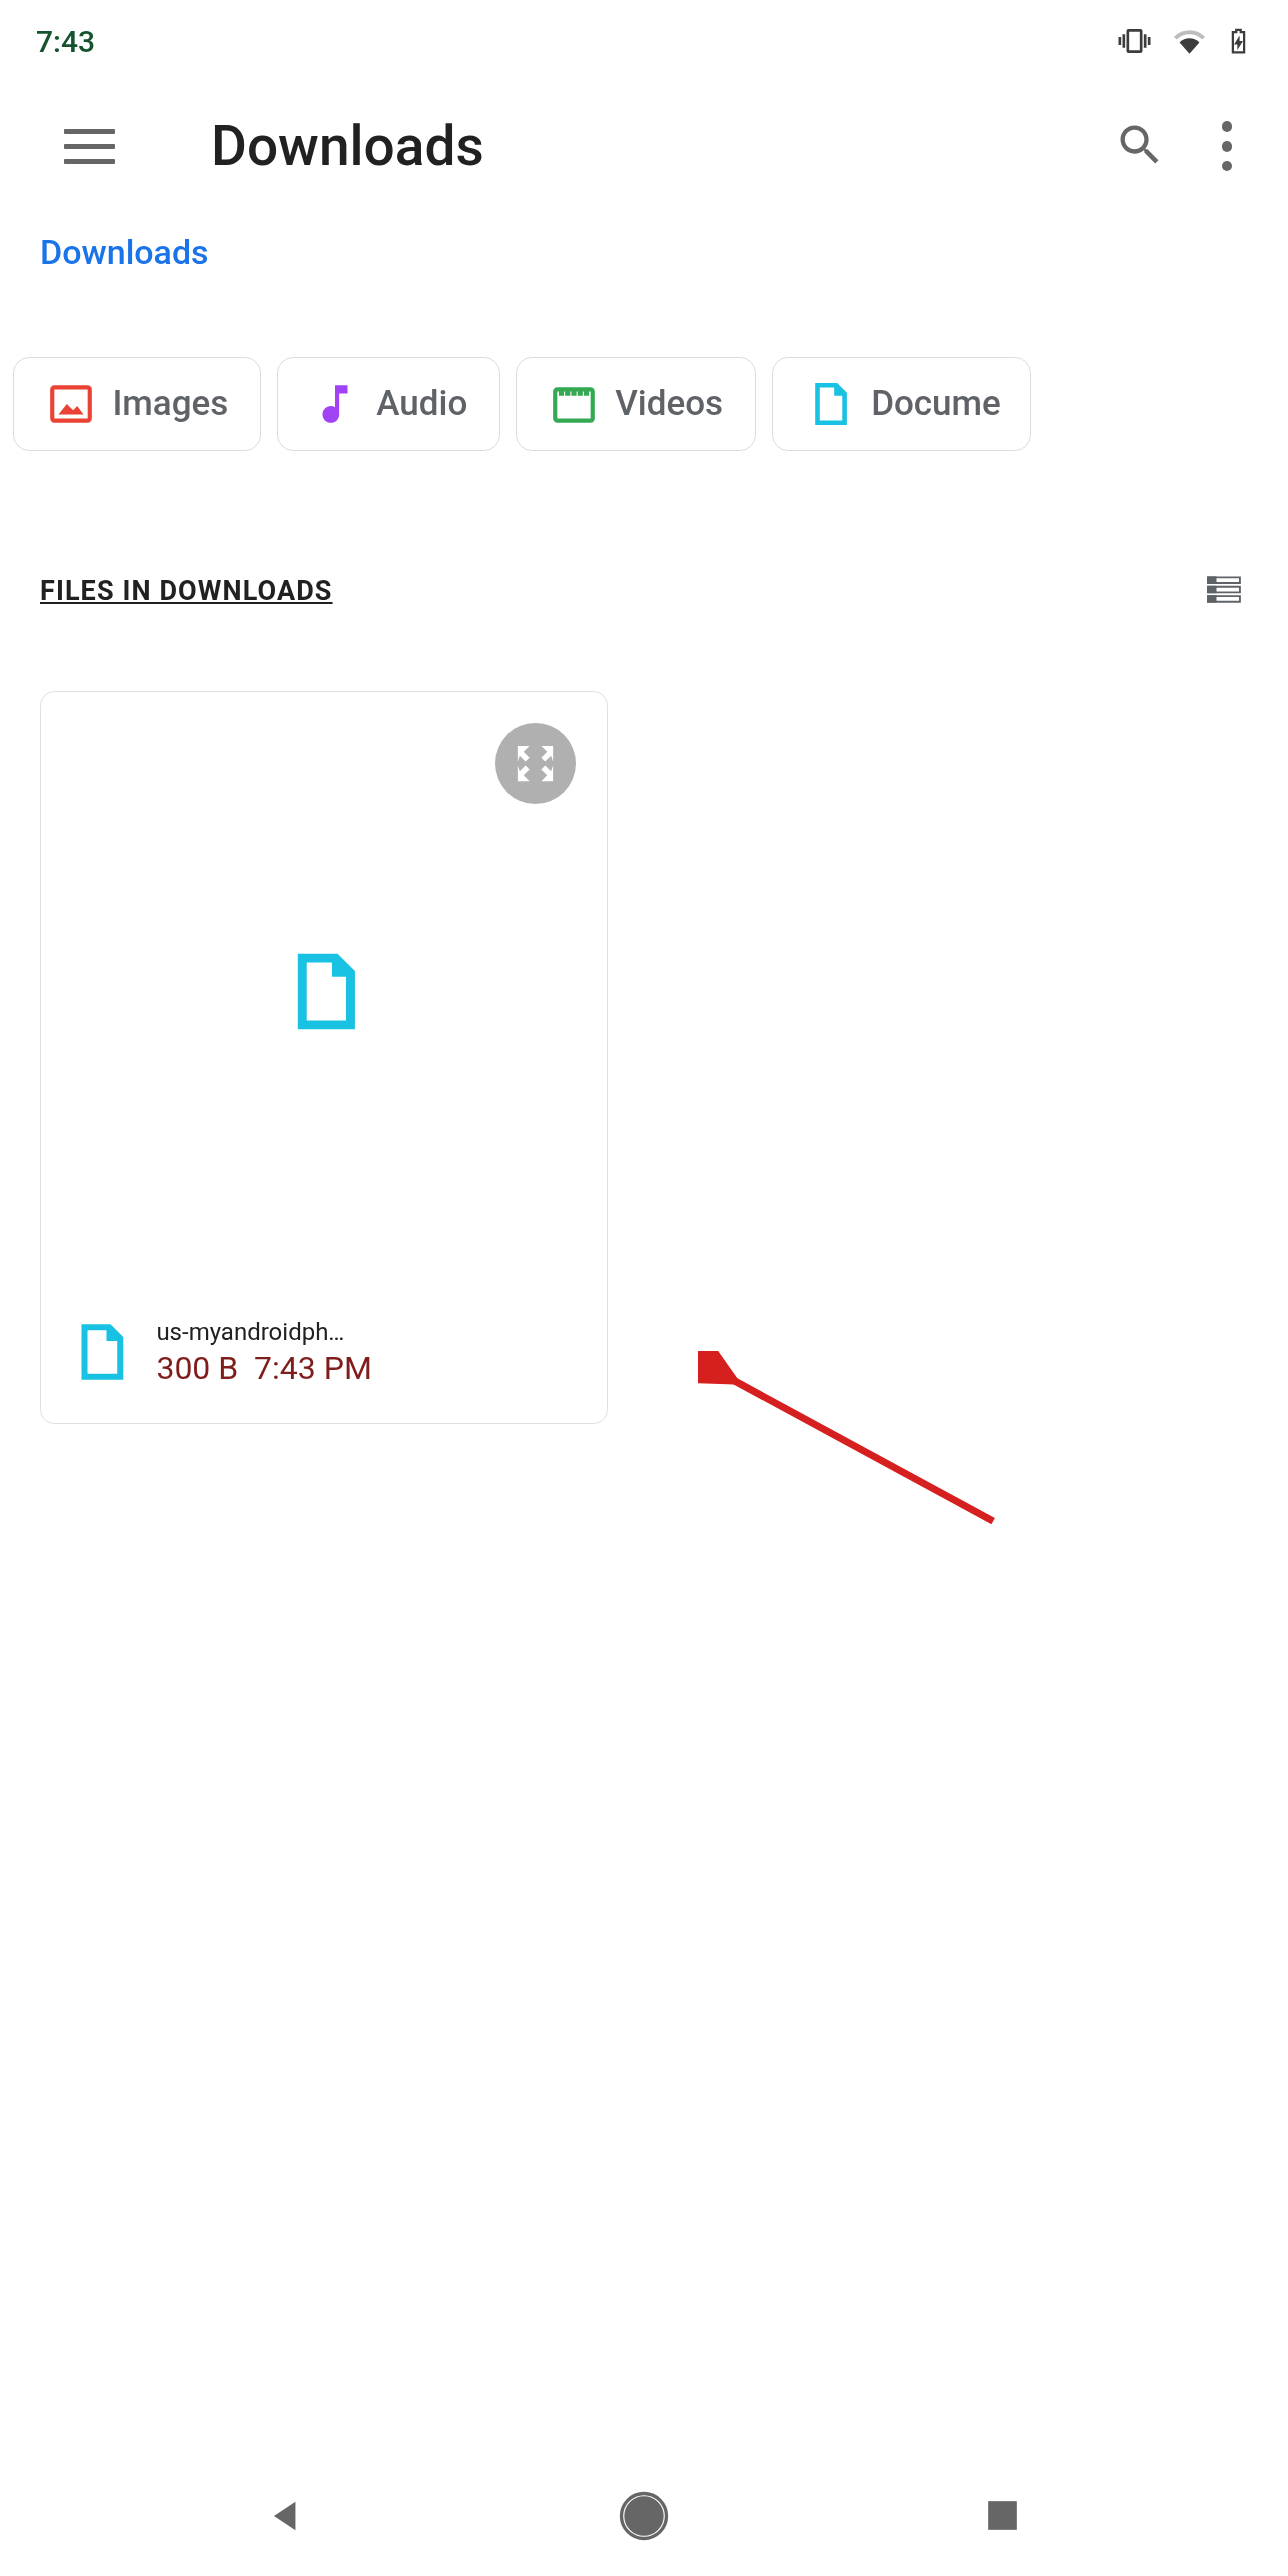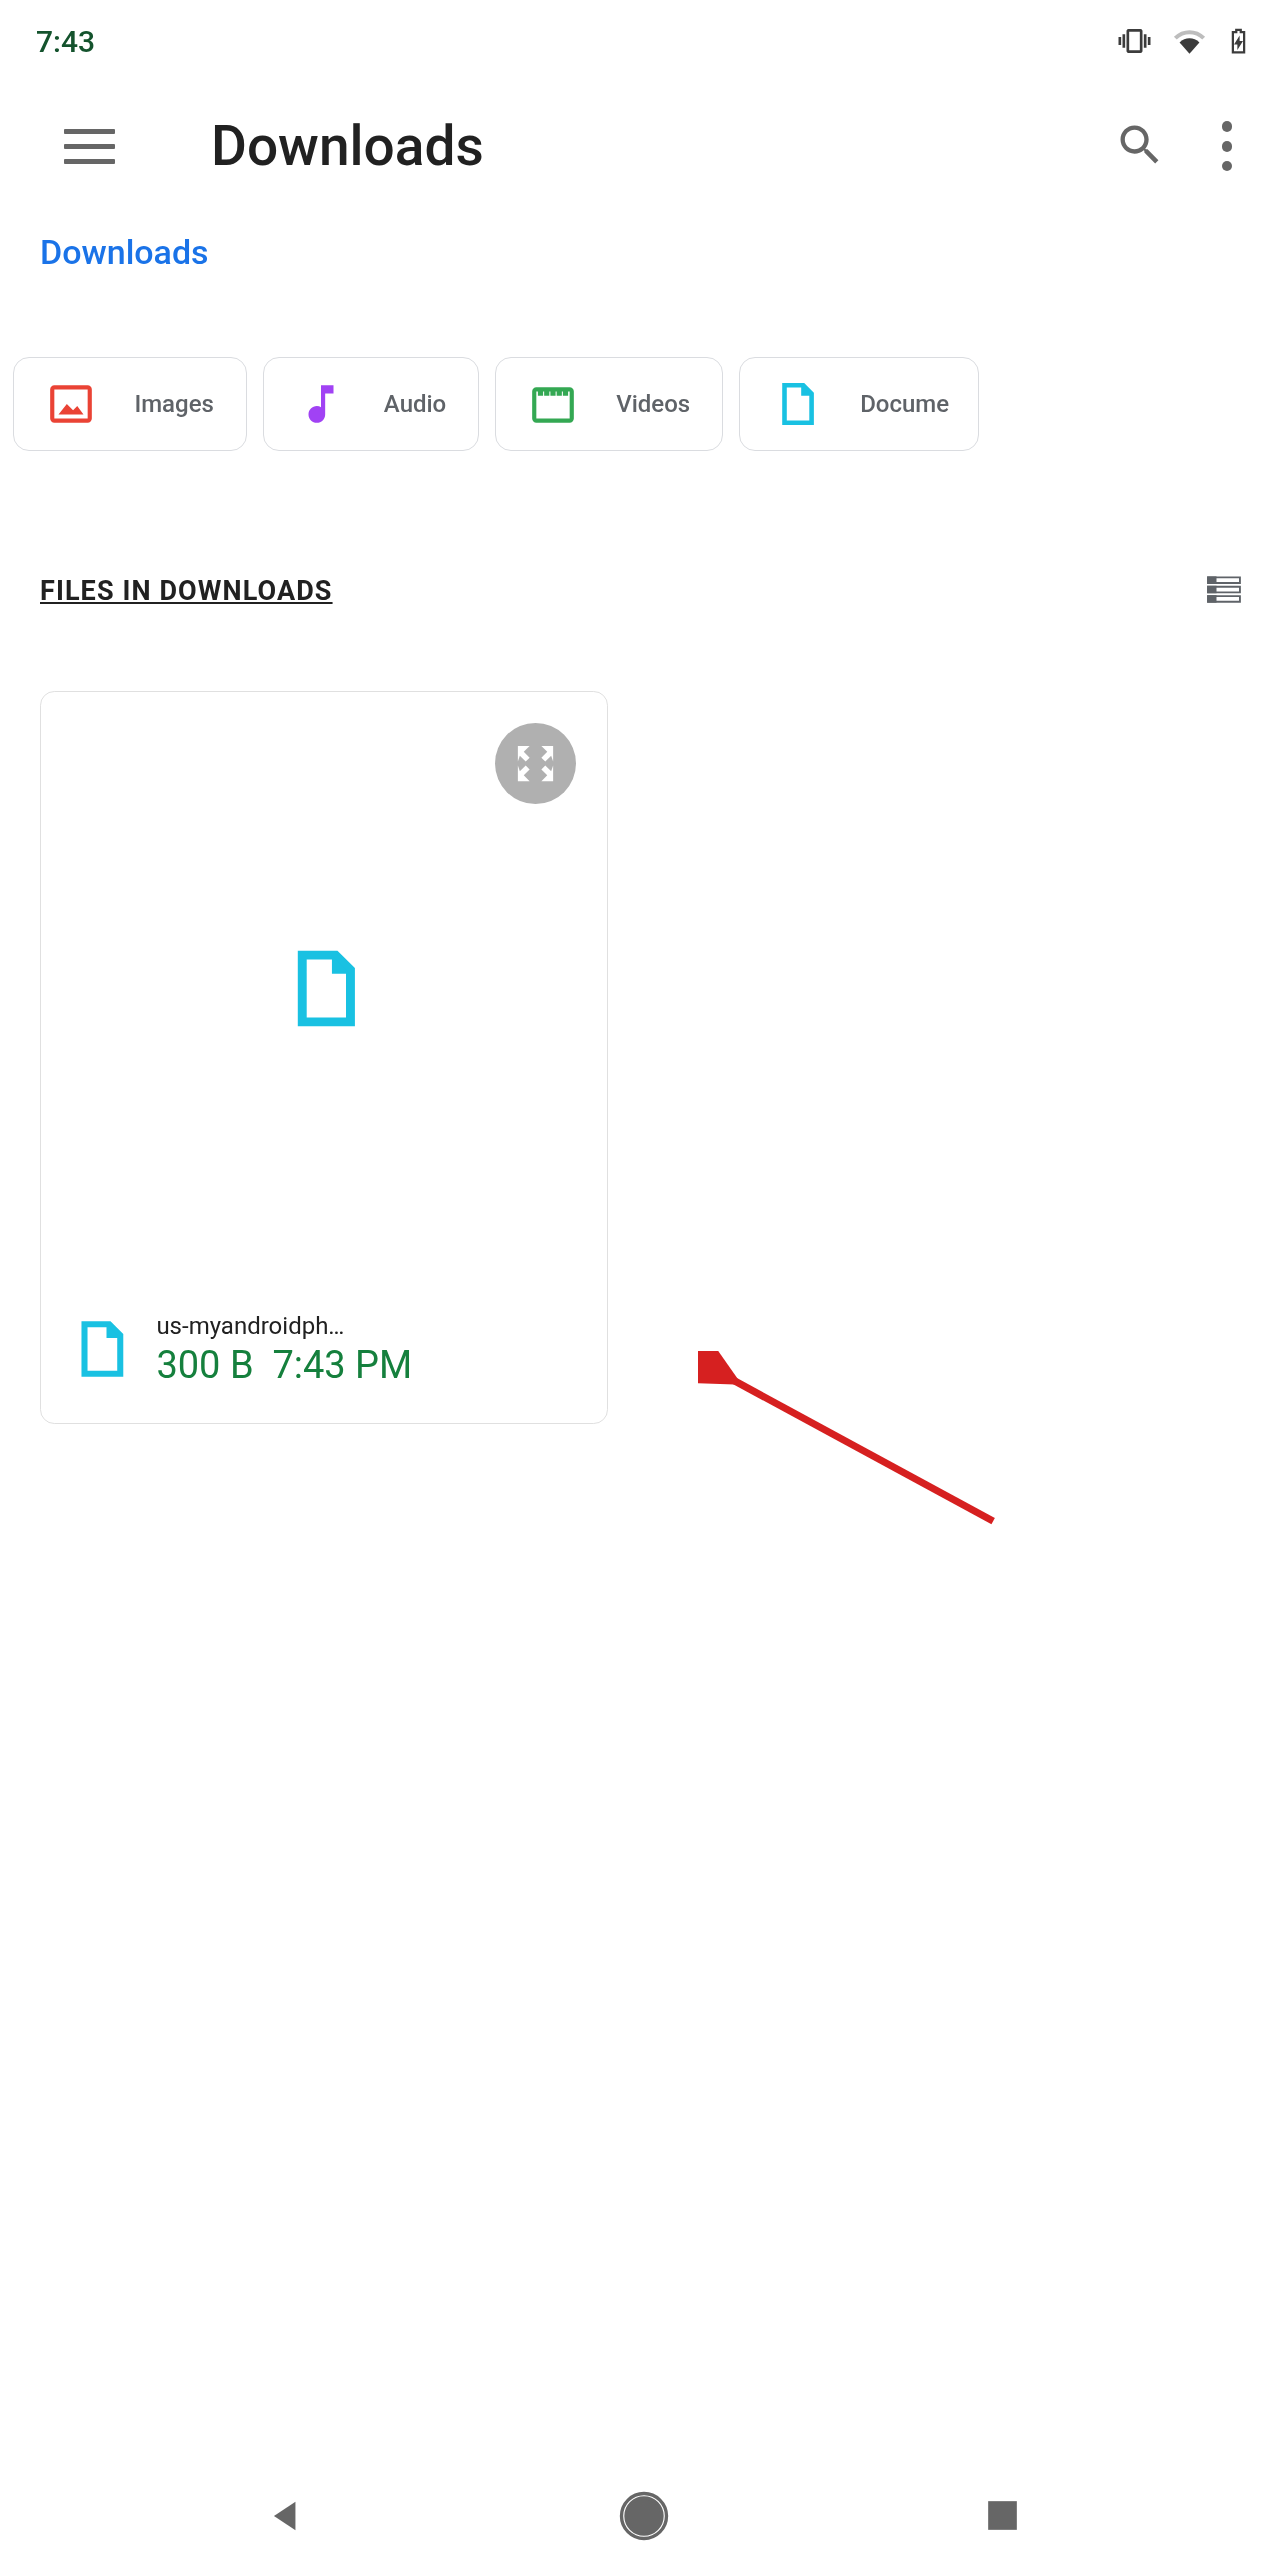--- a/index.html
+++ b/index.html
@@ -95,25 +95,25 @@
     
     .filter-chips {
       display: flex;
       gap: 16px;
       padding: 54px 13.4px 0 13.4px;
       overflow-x: hidden;
     }
     .chip {
       display: flex;
       align-items: center;
-      gap: 38px;
+      gap: 16px;
       border: 0.9px solid #dadce0;
       border-radius: 16px;
       padding: 20.6px 32px;
-      font-size: 24px;
+      font-size: 35px;
       font-weight: 500;
       color: #5f6368;
       cursor: pointer;
       white-space: nowrap;
       flex-shrink: 0;
     }
     .chip svg {
       width: 50px;
       height: 50px;
     }
@@ -196,22 +196,22 @@
       overflow: hidden;
     }
     .file-name {
       font-size: 24px;
       color: #212121;
       white-space: nowrap;
       overflow: hidden;
       text-overflow: ellipsis;
     }
     .file-meta {
-      font-size: 38px;
-      color: #15803d;
+      font-size: 32px;
+      color: #7f1d1d;
       margin-top: 2.7px;
     }
     
     .arrow-annotation {
       position: absolute;
       left: 698px;
       top: 1351px;
       pointer-events: none;
     }
     

